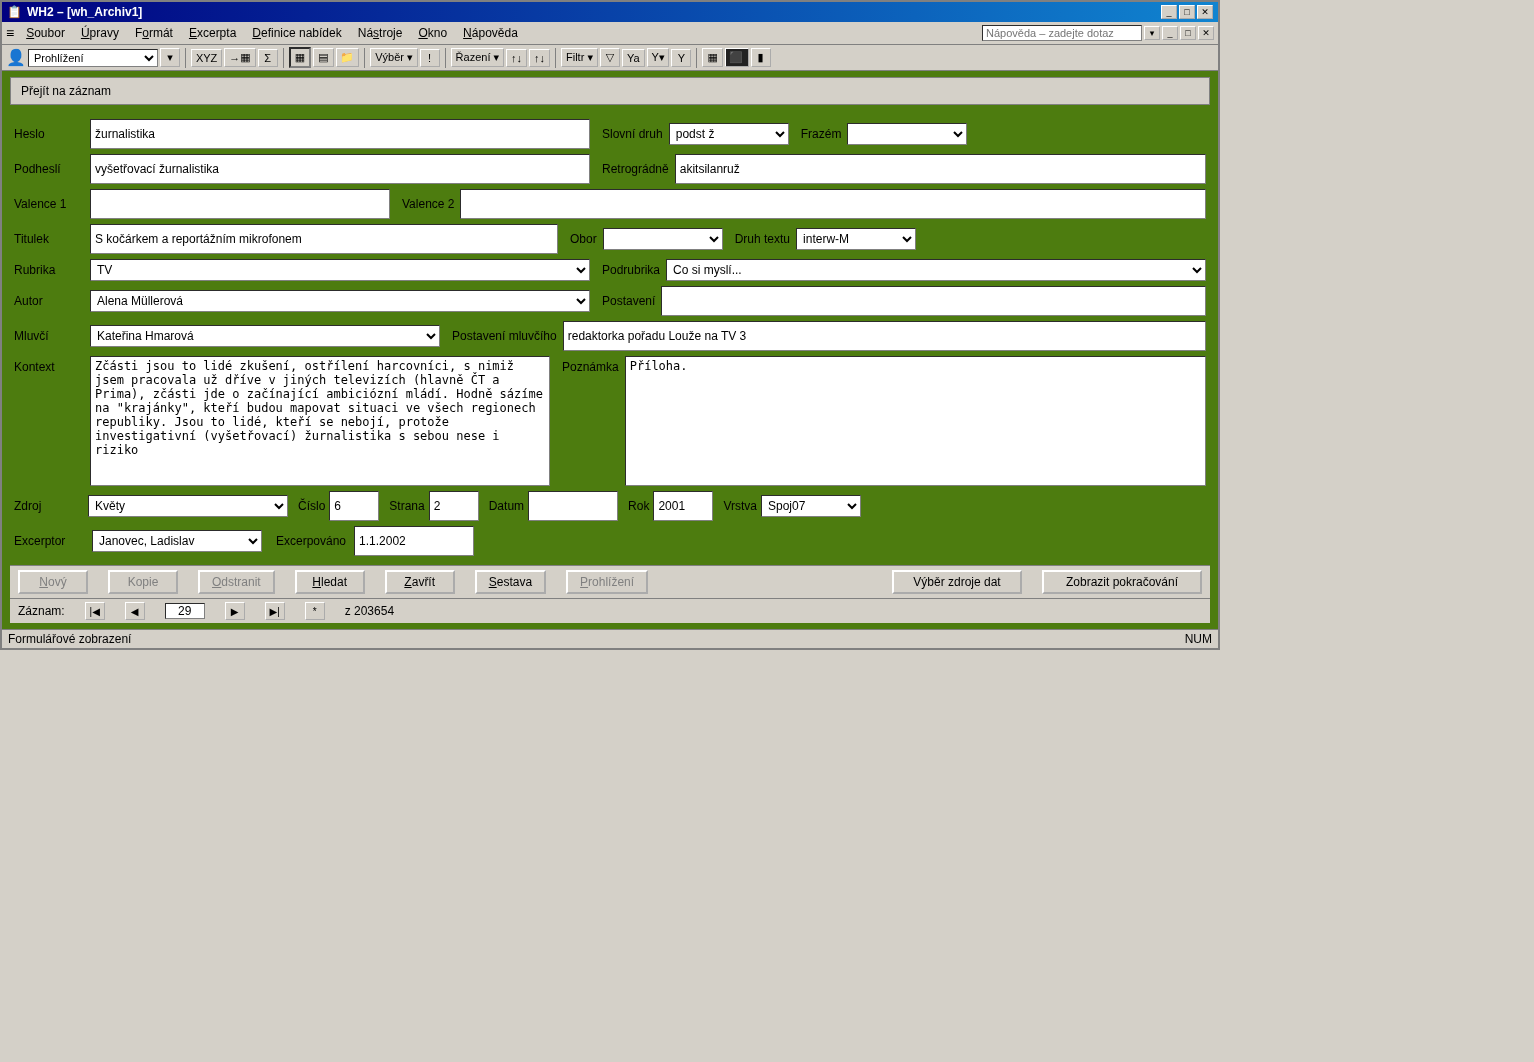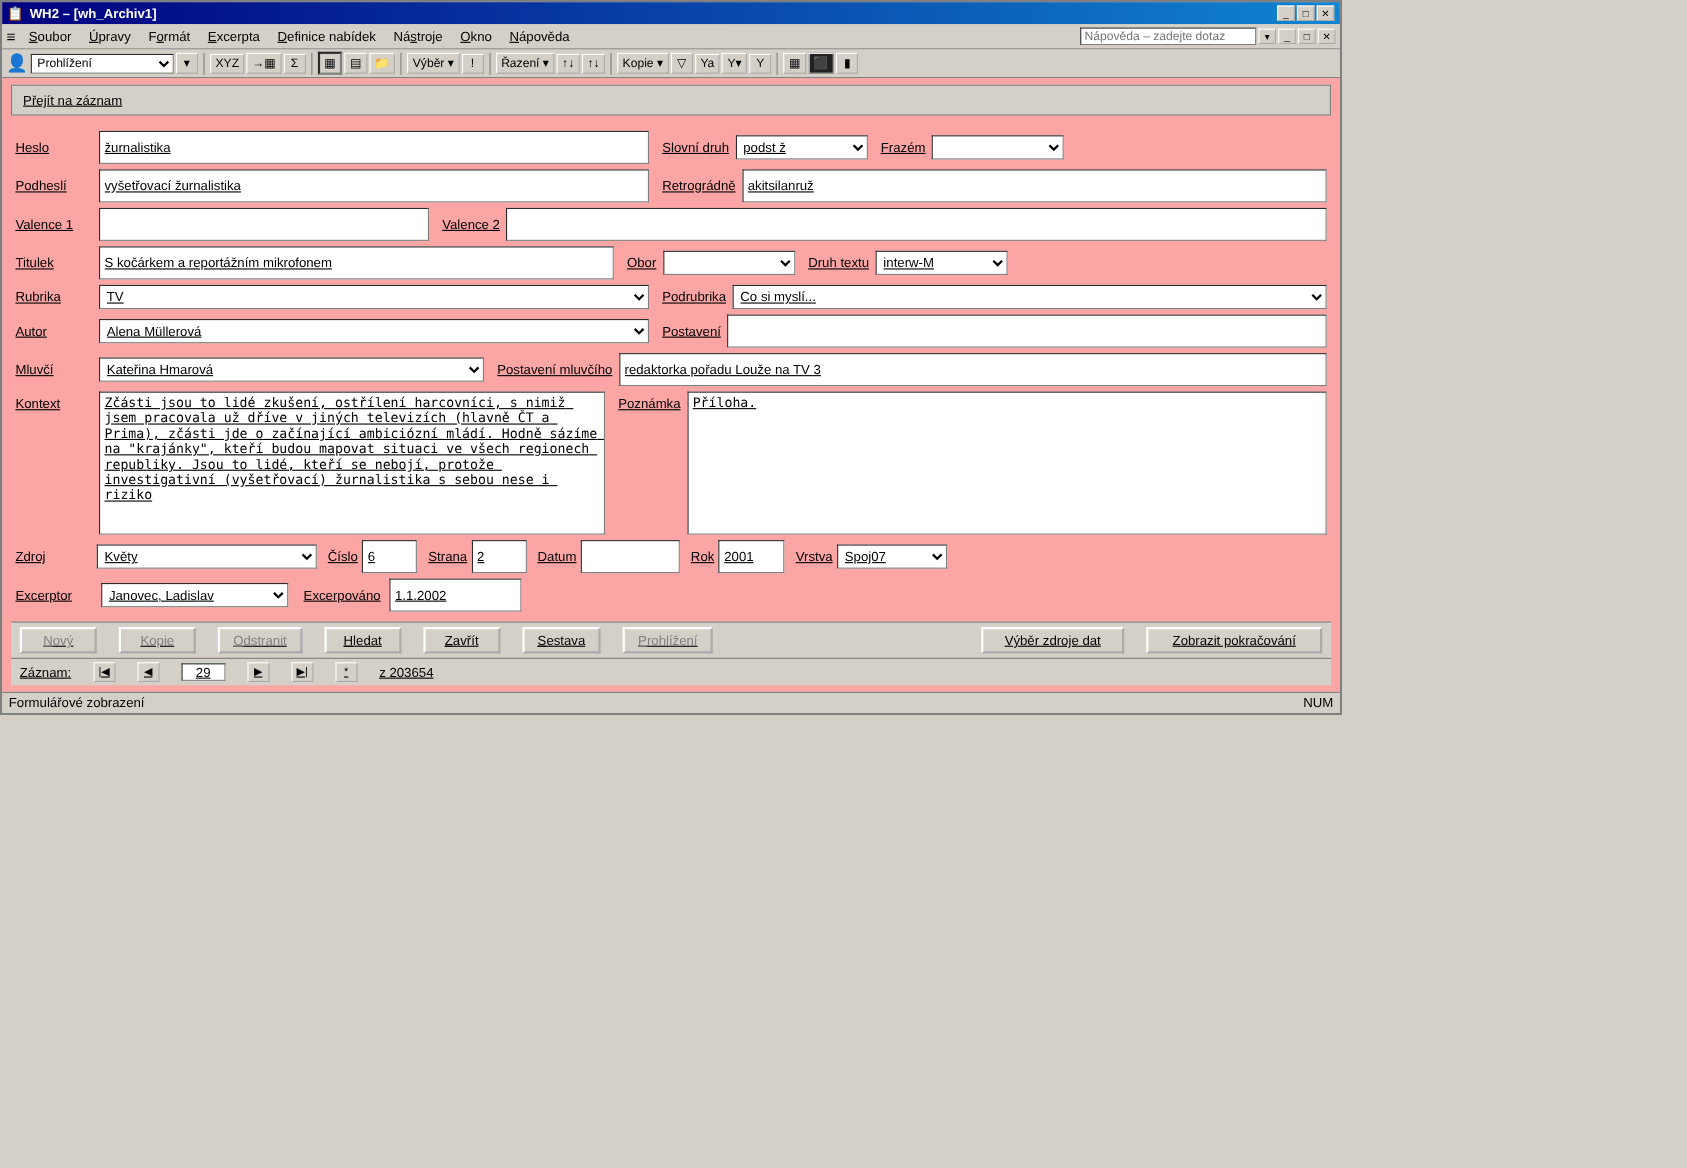--- a/index.html
+++ b/index.html
@@ -85,23 +85,22 @@
       padding: 1px;
       width: 130px;
     }
     .toolbar-sep {
       width: 1px;
       background: #808080;
       height: 20px;
       margin: 0 3px;
     }
     .content-area {
-      background: #fca5a5;
+      background: #4d7c0f;
       padding: 6px 8px;
-      text-decoration: underline;
     }
     .goto-section {
       border: 1px solid #808080;
       background: #d4d0c8;
       padding: 6px 10px;
       margin-bottom: 10px;
       font-size: 12px;
     }
     .form-section {
       padding: 4px 4px;
@@ -260,21 +259,21 @@
     <button class="toolbar-btn">▤</button>
     <button class="toolbar-btn">📁</button>
     <div class="toolbar-sep"></div>
     <button class="toolbar-btn">Výběr ▾</button>
     <button class="toolbar-btn">!</button>
     <div class="toolbar-sep"></div>
     <button class="toolbar-btn">Řazení ▾</button>
     <button class="toolbar-btn">↑↓</button>
     <button class="toolbar-btn">↑↓</button>
     <div class="toolbar-sep"></div>
-    <button class="toolbar-btn">Kopie ▾</button>
+    <button class="toolbar-btn">Filtr ▾</button>
     <button class="toolbar-btn">▽</button>
     <button class="toolbar-btn">Ya</button>
     <button class="toolbar-btn">Y▾</button>
     <button class="toolbar-btn">Y</button>
     <div class="toolbar-sep"></div>
     <button class="toolbar-btn">▦</button>
     <button class="toolbar-btn" style="background:#222; color:white;">⬛</button>
     <button class="toolbar-btn">▮</button>
   </div>
 

